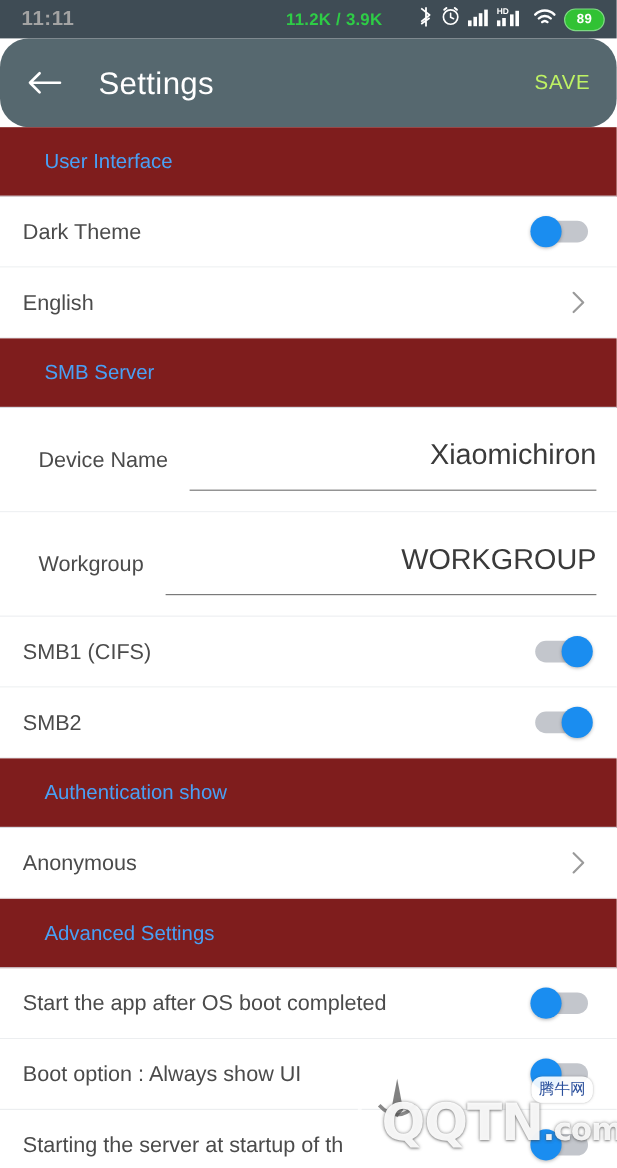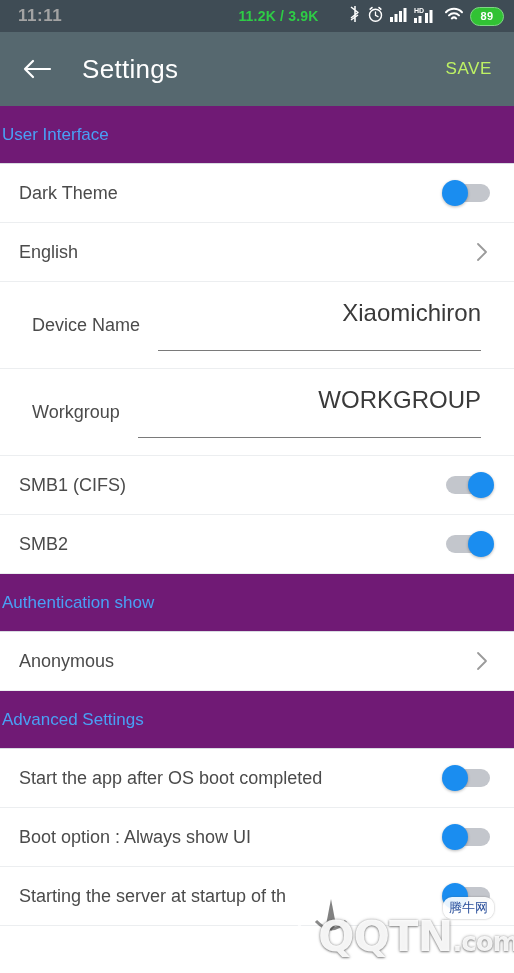--- a/index.html
+++ b/index.html
@@ -61,20 +61,21 @@
     letter-spacing: .3px;
   }
 
   
   .toolbar {
     height: 74px;
     background: #56686f;
     display: flex;
     align-items: center;
     padding: 0 22px 0 20px;
+    border-radius: 24px;
   }
   .tb-back {
     width: 34px; height: 34px;
     display: flex; align-items: center; justify-content: center;
     flex: 0 0 auto;
   }
   .tb-title {
     color: #ffffff;
     font-size: 26px;
     margin-left: 28px;
@@ -84,24 +85,24 @@
     margin-left: auto;
     color: #bef264;
     font-size: 17px;
     letter-spacing: .6px;
   }
 
   
   .list { background: #ffffff; }
   .section-header {
     height: 58px;
-    background: #701a75;
-    display: flex;
-    align-items: center;
-    padding-left: 2px;
+    background: #7f1d1d;
+    display: flex;
+    align-items: center;
+    padding-left: 37px;
     border-bottom: 1px solid #d9dbe2;
     color: #49a0f5;
     font-size: 17px;
   }
   .row {
     min-height: 59px;
     display: flex;
     align-items: center;
     padding: 0 17px 0 19px;
     border-bottom: 1px solid #eceef0;
@@ -146,24 +147,24 @@
     flex: 0 0 auto;
     width: 22px; height: 22px;
     display: flex; align-items: center; justify-content: center;
     margin-right: 4px;
   }
 
   
   .field {
     flex: 1 1 auto;
     margin-left: 18px;
-    margin-right: 16px;
+    margin-right: 0;
     border-bottom: 1px solid #7a7a7a;
     display: flex;
-    align-items: flex-start;
+    align-items: center;
     justify-content: flex-end;
     height: 52px;
     padding-bottom: 5px;
   }
   .field-value {
     color: #3a3a3a;
     font-size: 24px;
     text-align: right;
     white-space: nowrap;
   }
@@ -293,20 +294,23 @@
   <div class="row">
     <span class="row-label">English</span>
     <span class="row-spacer"></span>
     <span class="chev">
       <svg width="14" height="22" viewBox="0 0 14 22">
         <path d="M3 3 L11 11 L3 19" fill="none" stroke="#9a9a9a" stroke-width="1.8" stroke-linecap="round" stroke-linejoin="round"></path>
       </svg>
     </span>
   </div>
 
+  <div class="section-header">
+    <span>SMB Server</span>
+  </div>
 
   <div class="row row-tall">
     <span class="row-label">Device Name</span>
     <span class="field">
       <span class="field-value">Xiaomichiron</span>
     </span>
   </div>
 
   <div class="row row-tall">
     <span class="row-label">Workgroup</span>

